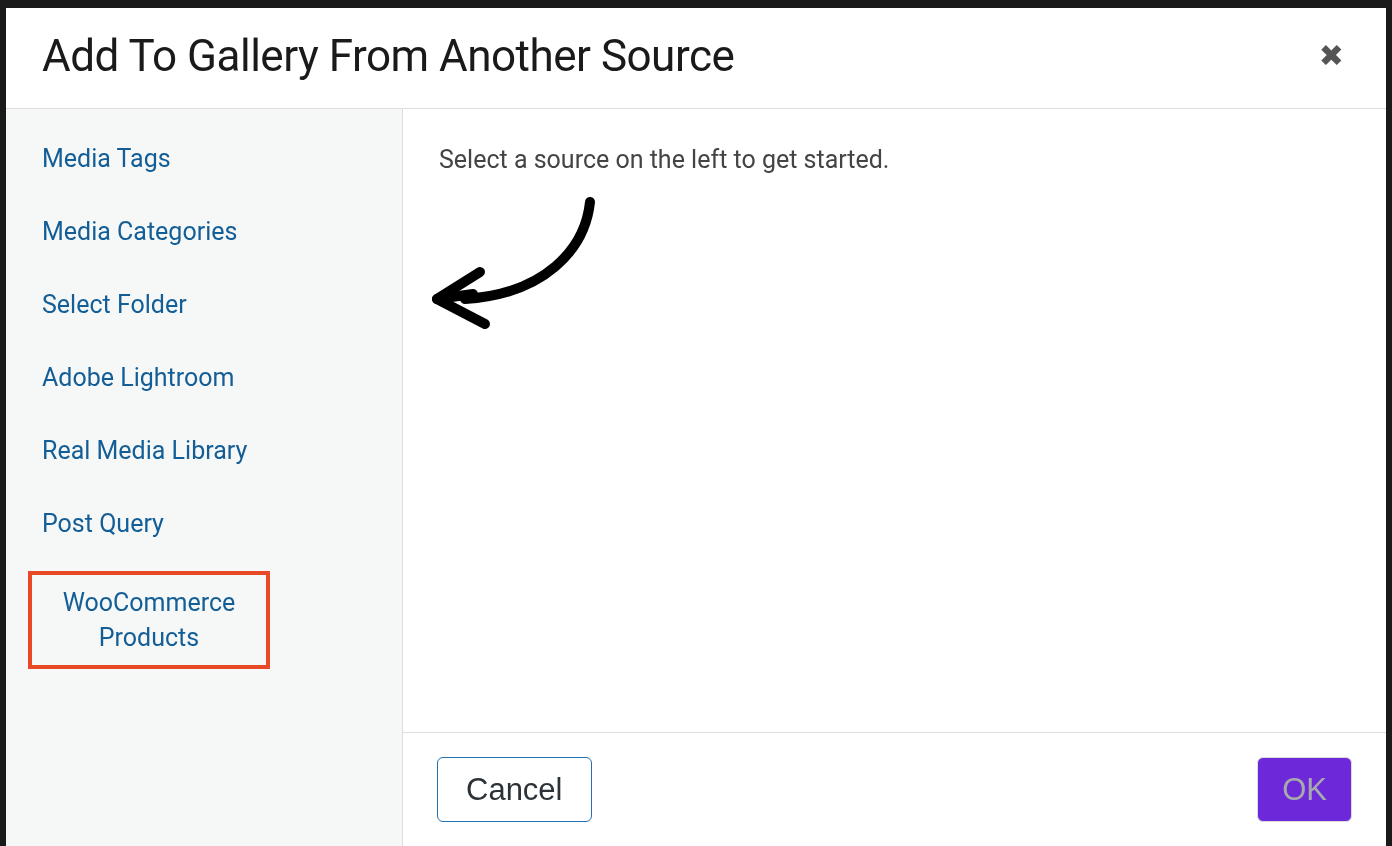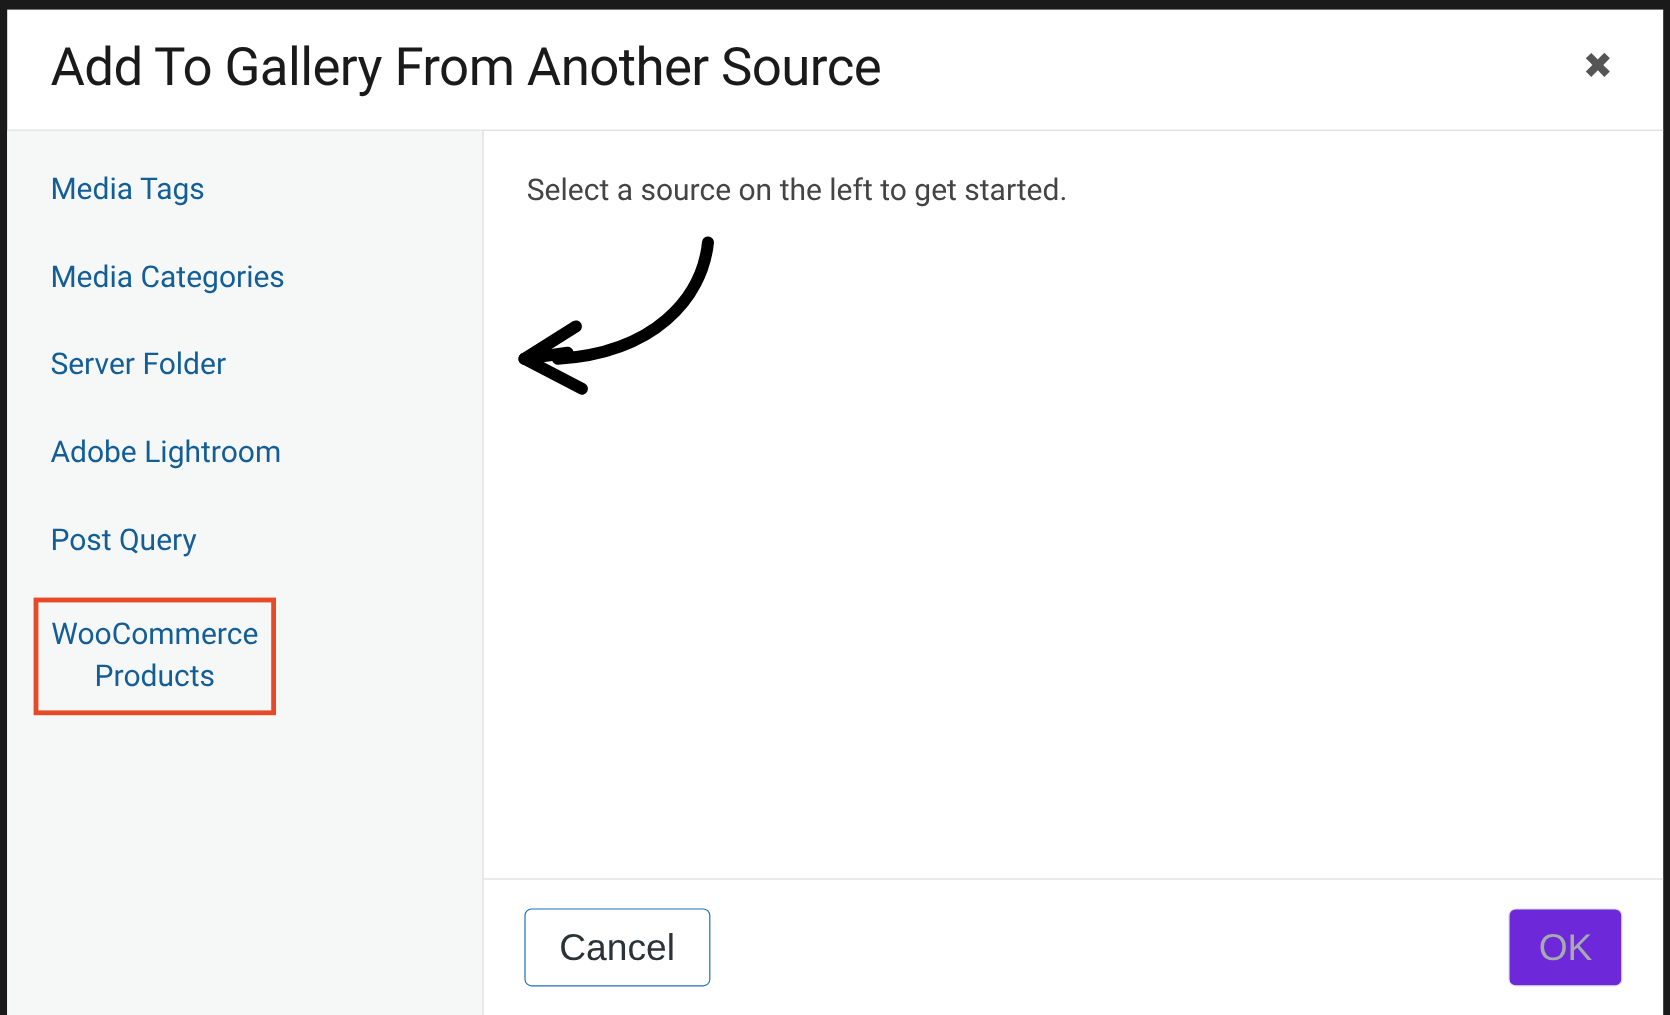--- a/index.html
+++ b/index.html
@@ -63,21 +63,21 @@
       font-size: 25px;
       text-decoration: none;
       line-height: 1.4;
       cursor: pointer;
       width: fit-content;
     }
     .highlight-box {
       border: 4px solid #e84a27;
       padding: 10px 10px 10px 10px;
       margin-left: -14px;
-      width: 202px;
+      width: 242px;
       margin-top: -8px;
     }
     .highlight-box .sidebar-link {
       display: block;
     }
     .main {
       flex: 1;
       display: flex;
       flex-direction: column;
       position: relative;
@@ -131,22 +131,23 @@
   <div class="modal-header">
     <h1 class="modal-title">Add To Gallery From Another Source</h1>
     <button class="close-btn">
       <span>✖</span>
     </button>
   </div>
   <div class="modal-body">
     <nav class="sidebar">
       <a class="sidebar-link">Media Tags</a>
       <a class="sidebar-link">Media Categories</a>
-      <a class="sidebar-link">Server Folder</a>
+      <a class="sidebar-link">Select Folder</a>
       <a class="sidebar-link">Adobe Lightroom</a>
+      <a class="sidebar-link">Real Media Library</a>
       <a class="sidebar-link">Post Query</a>
       <div class="highlight-box">
         <a class="sidebar-link">WooCommerce Products</a>
       </div>
     </nav>
     <div class="main">
       <div class="main-content">
         <p class="instruction">Select a source on the left to get started.</p>
         <svg class="arrow" width="180" height="150" viewBox="0 0 180 150">
           <path d="M 165 8 C 160 55, 120 100, 40 105" stroke="#000" stroke-width="10" fill="none" stroke-linecap="round"></path>

